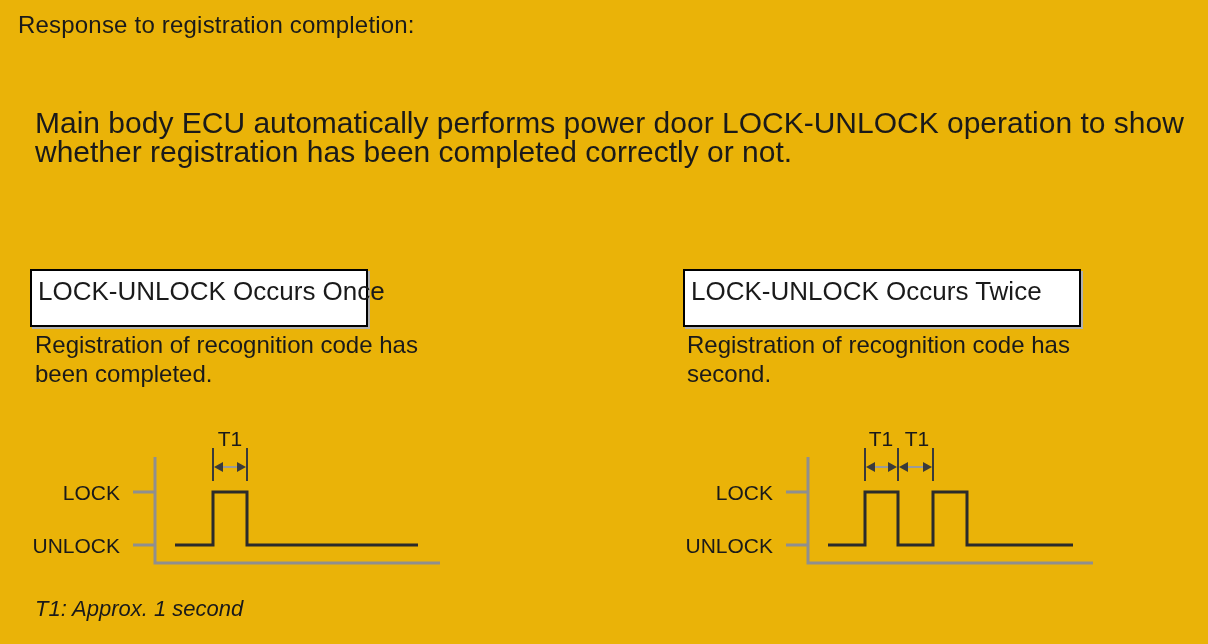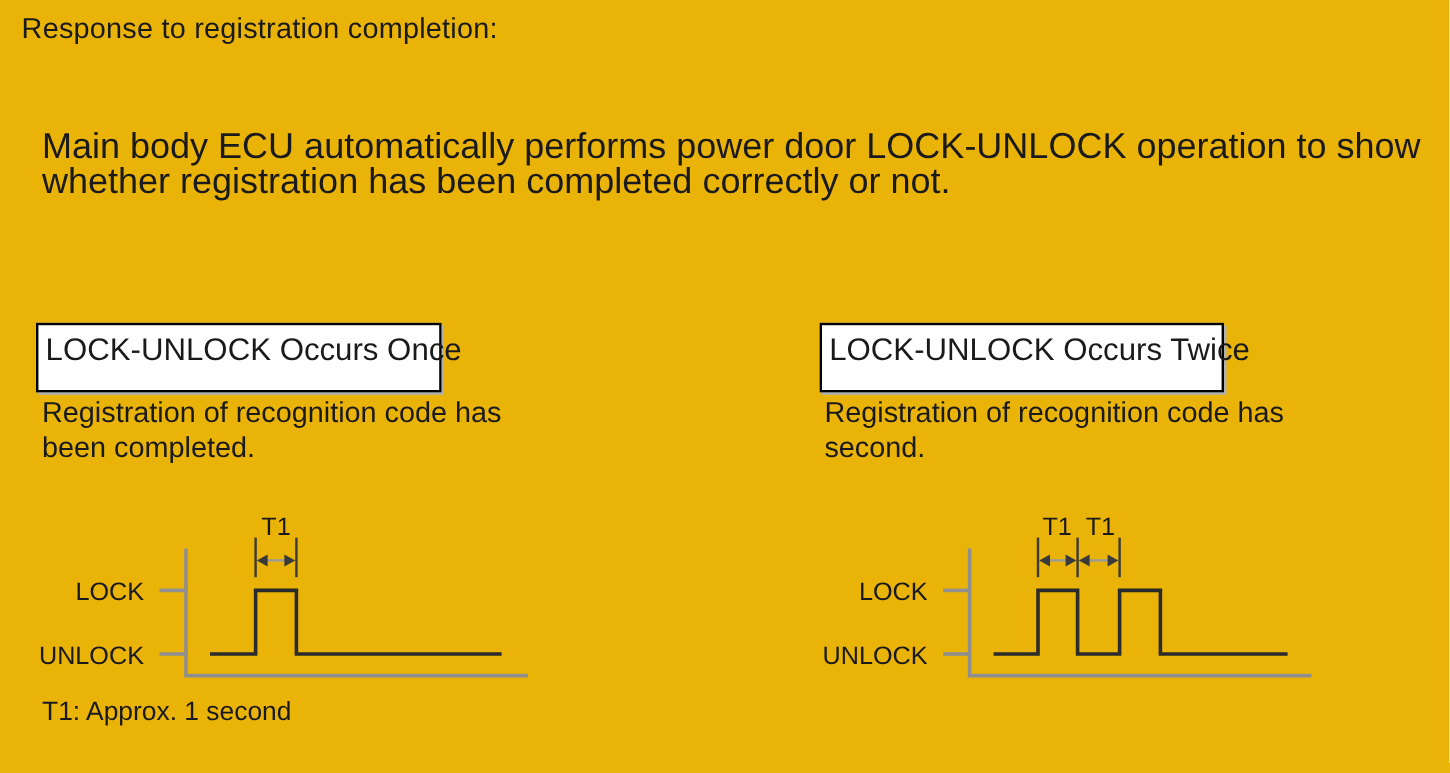--- a/index.html
+++ b/index.html
@@ -31,40 +31,41 @@
     height: 58px;
     border: 2px solid #000000;
     background: #ffffff;
     box-shadow: 2px 2px 0 #b0b0b0;
     font-size: 26px;
     padding: 5px 0 0 6px;
     white-space: nowrap;
     margin-top: 32px;
   }
   .result-box.left  { left: 30px;  width: 338px; }
-  .result-box.right { left: 683px; width: 337px; }
+  .result-box.right { left: 683px; width: 398px; }
   .caption {
     top: 330px;
     width: 420px;
     font-size: 24px;
     line-height: 29px;
   }
   .caption.left  { left: 35px; }
   .caption.right { left: 687px; }
   .diagram-svg { top: 420px; width: 420px; height: 155px; }
   .diagram-svg.left  { left: 28px; }
   .diagram-svg.right { left: 680px; }
   .diagram-svg text {
     font-family: "Liberation Sans", sans-serif;
     font-size: 21px;
     fill: #1a1a1a;
   }
   .note {
-    left: 35px; top: 580px;
+    left: 35px; top: 596px;
     font-size: 22px;
+    font-style: italic;
   }
   .axis   { stroke: #8f8f8f; stroke-width: 3; fill: none; }
   .wave   { stroke: #2b2b2b; stroke-width: 3; fill: none; stroke-linejoin: miter; }
   .mbar   { stroke: #3a3a3a; stroke-width: 2; }
   .mshaft { stroke: #9a9a9a; stroke-width: 2; }
   .mhead  { fill: #3a3a3a; stroke: none; }
 </style>
 </head>
 <body>
 

